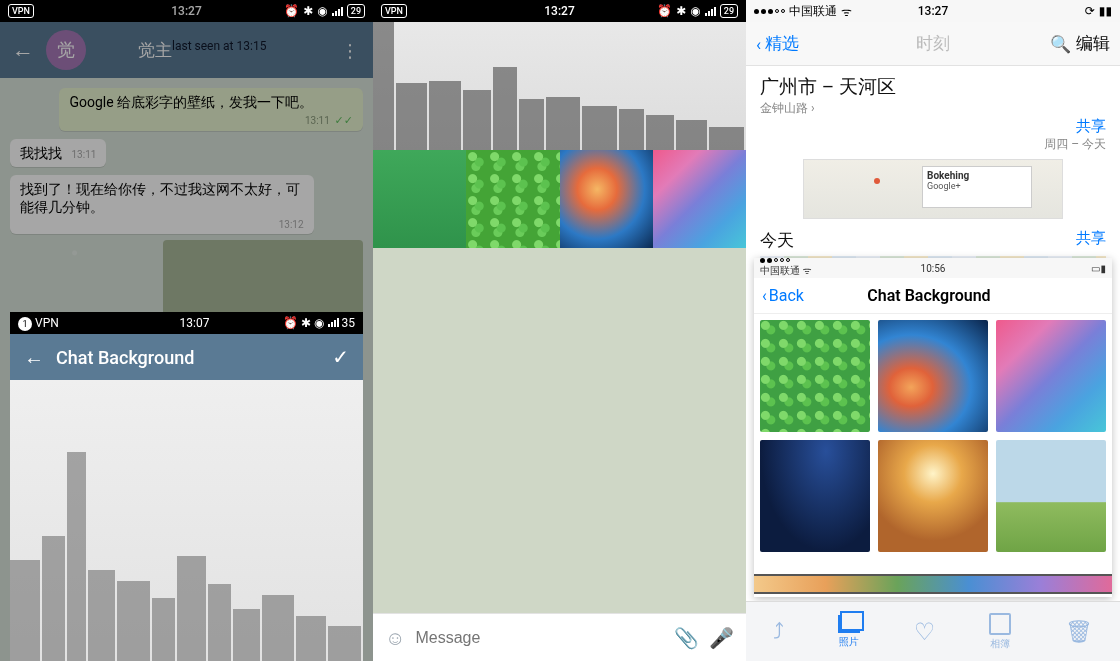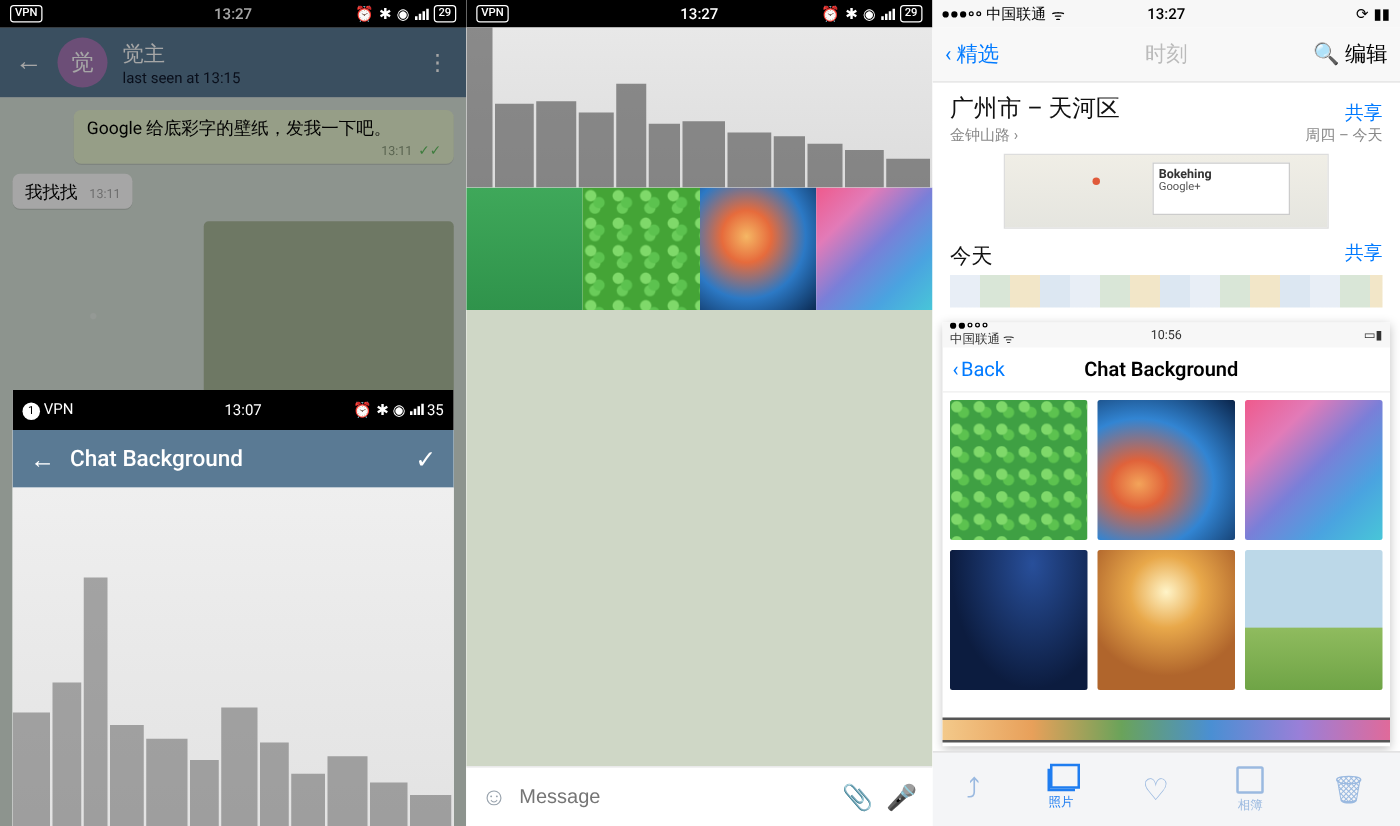--- a/index.html
+++ b/index.html
@@ -43,21 +43,21 @@
   .tg-header {
     height: 56px; background: #5a7a94; color:#fff;
     display:flex; align-items:center; padding:0 12px; gap:12px;
   }
   .tg-header .back { font-size:22px; line-height:1; cursor:pointer; }
   .avatar {
     width:40px; height:40px; border-radius:50%; background:#a779b7;
     display:flex; align-items:center; justify-content:center;
     font-size:18px; color:#fff;
   }
-  .tg-title { display:flex; flex-direction:column; flex:1; }
+  .tg-title { display:flex; flex-direction:row; flex:1;margin-left:40px; }
   .tg-title .name { font-size:17px; }
   .tg-title .status { font-size:12px; color:#0f172a; }
   .tg-header .more { font-size:18px; letter-spacing:2px; }
 
   .chat-bg {
     background:#d9e3da;
     background-image: radial-gradient(circle at 20% 30%, rgba(255,255,255,0.3) 0 2px, transparent 3px),
                       radial-gradient(circle at 60% 70%, rgba(255,255,255,0.25) 0 2px, transparent 3px);
     height: calc(100% - 78px);
     padding:6px 10px;
@@ -75,21 +75,21 @@
   .dim {
     position:absolute; inset:0; background:rgba(0,0,0,0.35);
   }
 
   .overlay1 {
     position:absolute; left:10px; right:10px; bottom:0; top:312px;
     background:#fff;
     overflow:hidden;
   }
   .ov-status {
-    height:32px; background:#000; color:#fff; display:flex; align-items:center; justify-content:space-between;
+    height:22px; background:#000; color:#fff; display:flex; align-items:center; justify-content:space-between;
     padding:0 8px; font-size:12px; position:relative;
   }
   .ov-status .center{ position:absolute; left:16px; right:0; text-align:center;}
   .ov-header {
     height:46px; background:#5a7a94; color:#fff;
     display:flex; align-items:center; justify-content:space-between; padding:0 14px;
   }
   .ov-header .title { font-size:18px; font-weight:500; flex:1; text-align:left; margin-left:12px;}
   .ov-header .arrow, .ov-header .check { font-size:20px; }
   .city { height: calc(100% - 68px); position:relative; overflow:hidden;}
@@ -125,21 +125,21 @@
 
   
   .ios-nav {
     height:44px; display:flex; align-items:center; justify-content:space-between;
     padding:0 10px; font-size:17px; color:#007aff; position:relative; background:#f8f8f8;
     border-bottom:1px solid #e2e2e2;
   }
   .ios-nav .left,.ios-nav .right{display:flex;align-items:center;gap:4px;}
   .ios-nav .center{position:absolute;left:0;right:0;text-align:center;color:#333;font-weight:600;}
   .blurcenter { color:#bbb !important; font-weight:500 !important; filter:blur(0.5px);}
-  .ios-section { padding:8px 14px 6px; display:flex; justify-content:space-between; align-items:flex-end;}
+  .ios-section { padding:8px 14px 6px; display:flex; justify-content:space-between; flex-direction:column;}
   .ios-section .loc { font-size:19px; color:#111;}
   .ios-section .sub { font-size:12px; color:#888;}
   .ios-section .right { text-align:right;}
   .ios-section .share { color:#007aff; font-size:15px;}
   .map-thumb {
     margin: 0 auto; width:260px; height:60px;
     background: linear-gradient(#f0eee6,#e5e5df);
     border:1px solid #ddd; position:relative;
   }
   .map-thumb .mk { position:absolute; width:6px;height:6px;border-radius:50%;background:#e05a3a; top:18px; left:70px;}
@@ -227,20 +227,24 @@
   </div>
 
   <div class="chat-bg">
     <div class="msg out">
       <span>Google 给底彩字的壁纸，发我一下吧。</span>
       <span class="time"><span>13:11</span><span class="ticks"> ✓✓</span></span>
     </div>
     <div class="msg in" style="display:inline-block">
       <span>我找找</span>
       <span class="time" style="display:inline; margin-left:6px;">13:11</span>
+    </div>
+    <div class="msg in">
+      <span>找到了！现在给你传，不过我这网不太好，可能得几分钟。</span>
+      <span class="time">13:12</span>
     </div>
     <div class="imgph"></div>
   </div>
 
   <div class="dim"></div>
 
   <div class="overlay1">
     <div class="ov-status">
       <div class="left">
         <span style="background:#fff;color:#000;border-radius:50%;width:14px;height:14px;display:inline-flex;align-items:center;justify-content:center;font-size:9px;">1</span>

